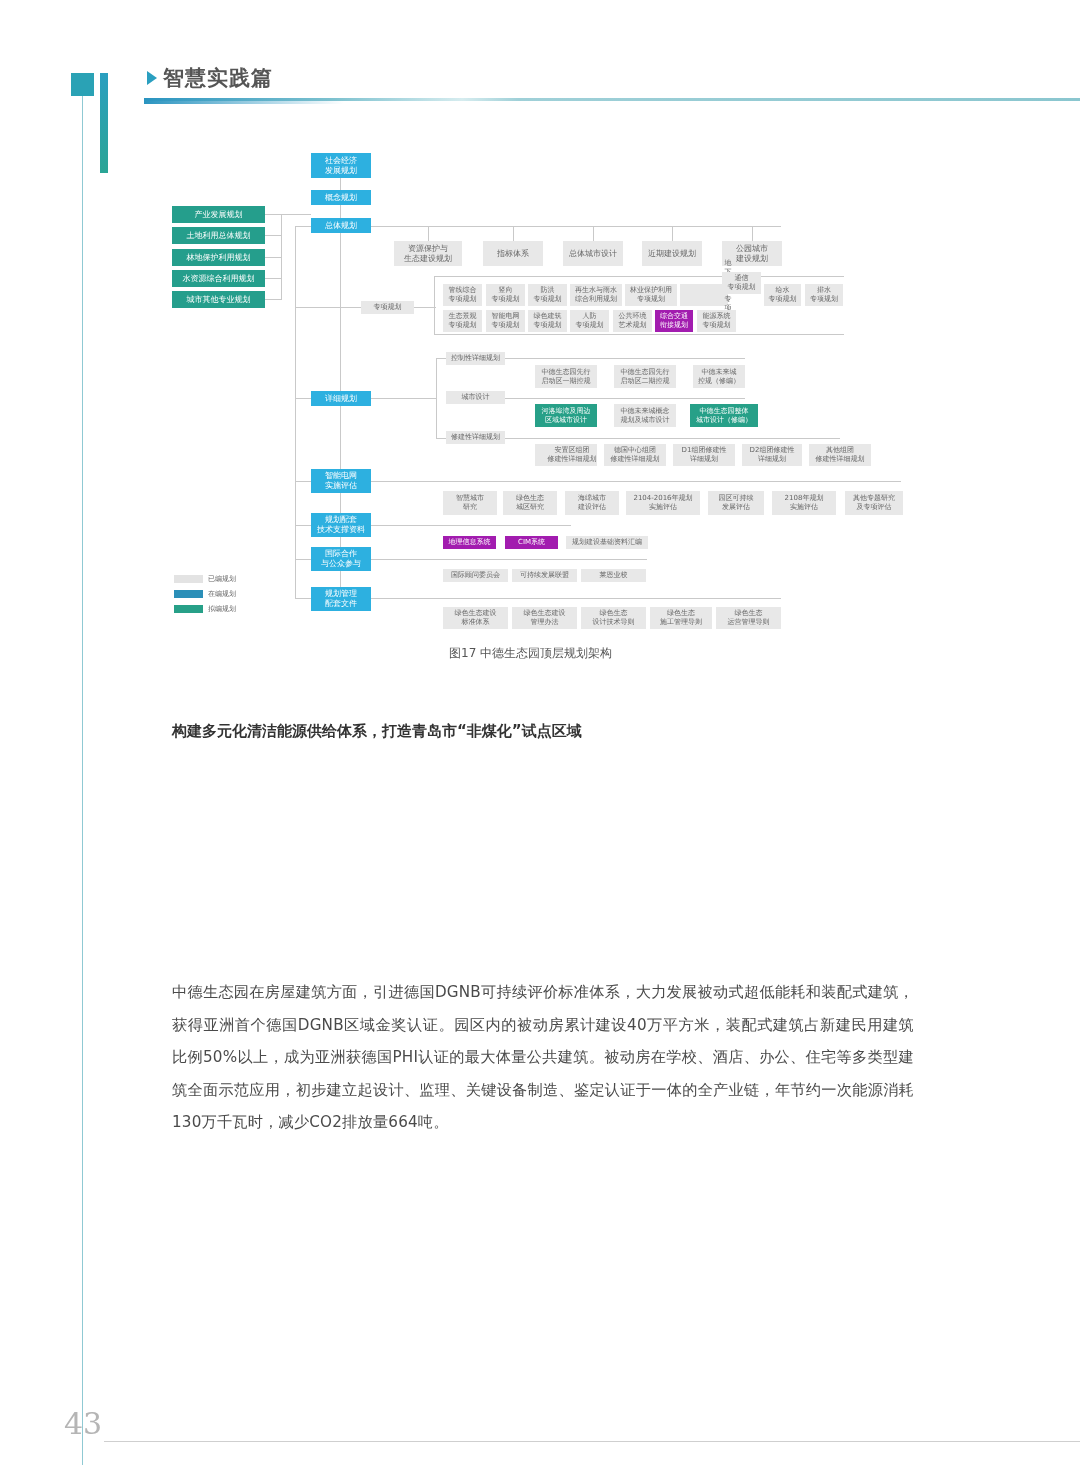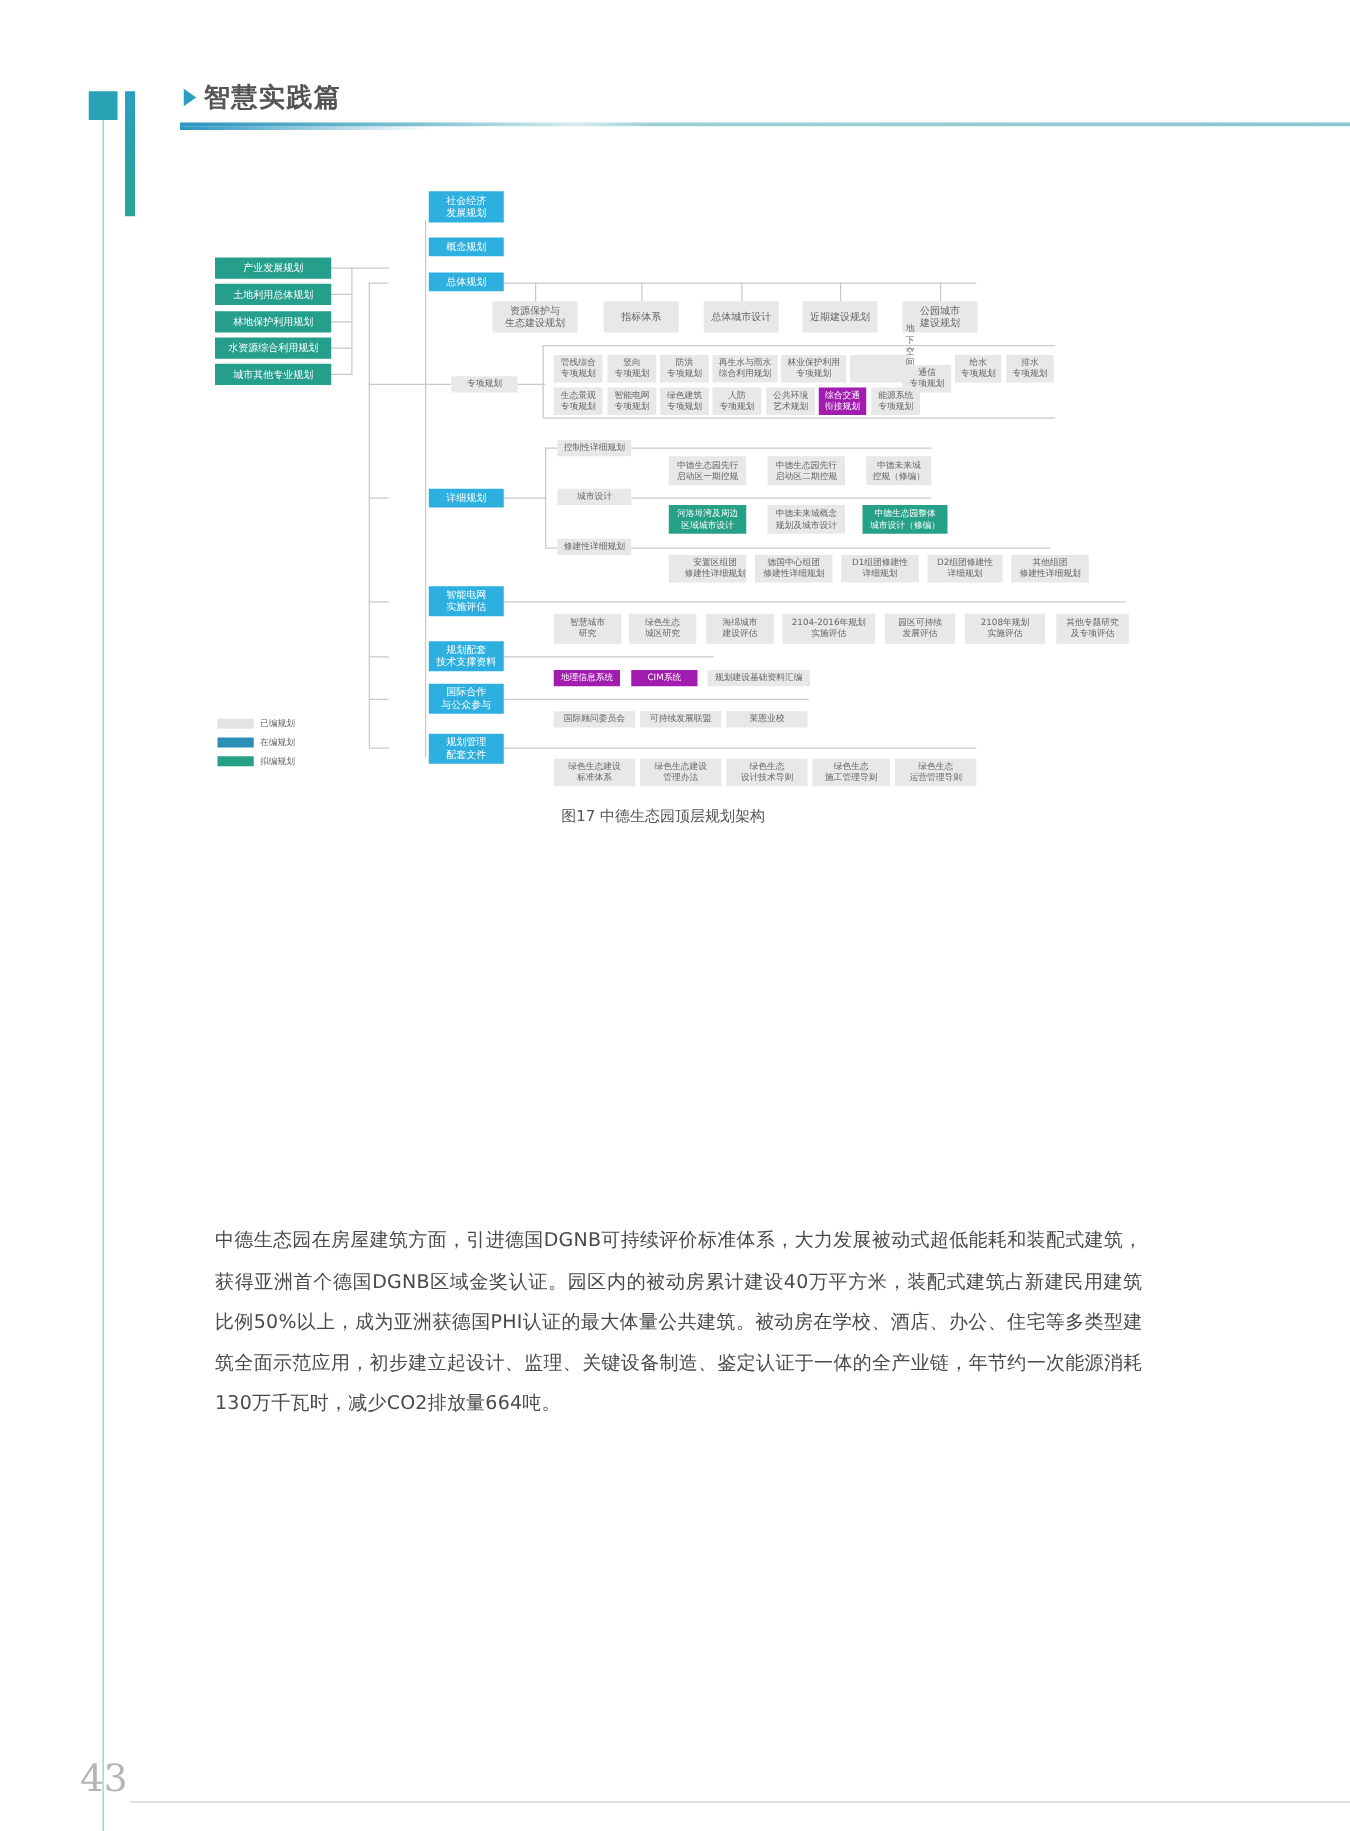--- a/index.html
+++ b/index.html
@@ -15,21 +15,21 @@
   .header-text { font-size: 21px; font-weight: bold; color: #555; letter-spacing: 1px; }
   .header-rule { position: absolute; left: 144px; top: 98px; width: 936px; height: 3px;
     background: linear-gradient(90deg, #2a94c0 0%, #7cc1cf 20%, #d6ecef 34%, #9fd0d8 40%, #8ac6cf 100%); }
   .header-rule2 { position: absolute; left: 144px; top: 101px; width: 200px; height: 3px; background: linear-gradient(90deg, #2a94c0, rgba(255,255,255,0)); }
 
   
   .diagram { position: absolute; left: 0; top: 0; width: 1080px; height: 680px; }
   .ln { position: absolute; background: #c9c9c9; }
   .box { position: absolute; display: flex; align-items: center; justify-content: center; text-align: center;
          font-size: 7px; line-height: 9px; white-space: pre-line; }
-  .b-blue { background: #2db0e0; color: #fff; font-size: 8px; line-height: 10px; margin-left: 32px; }
+  .b-blue { background: #2db0e0; color: #fff; font-size: 8px; line-height: 10px; }
   .b-teal { background: #259e8c; color: #fff; font-size: 8px; }
   .b-gray { background: #e8e8e8; color: #666; }
   .b-dblue { background: #a21caf; color: #fff; }
   .b-green { background: #27a088; color: #fff; }
 
   .legend { position: absolute; left: 174px; top: 571px; }
   .legend-row { display: flex; align-items: center; height: 15px; }
   .legend-sw { width: 29px; height: 8px; margin-right: 5px; }
   .legend-lbl { font-size: 7px; color: #666; }
 
@@ -125,21 +125,21 @@
   <div class="box b-gray" style="left:486px;top:284px;width:39px;height:22px;">竖向
 专项规划</div>
   <div class="box b-gray" style="left:528px;top:284px;width:39px;height:22px;">防洪
 专项规划</div>
   <div class="box b-gray" style="left:570px;top:284px;width:52px;height:22px;">再生水与雨水
 综合利用规划</div>
   <div class="box b-gray" style="left:625px;top:284px;width:52px;height:22px;">林业保护利用
 专项规划</div>
   <div class="box b-gray" style="left:680px;top:284px;width:39px;height:22px;padding-left:48px;">地下空间
 专项规划</div>
-  <div class="box b-gray" style="left:722px;top:292px;width:39px;height:22px;">通信
+  <div class="box b-gray" style="left:722px;top:272px;width:39px;height:22px;">通信
 专项规划</div>
   <div class="box b-gray" style="left:764px;top:284px;width:37px;height:22px;">给水
 专项规划</div>
   <div class="box b-gray" style="left:805px;top:284px;width:38px;height:22px;">排水
 专项规划</div>
 
   <div class="box b-gray" style="left:443px;top:310px;width:39px;height:22px;">生态景观
 专项规划</div>
   <div class="box b-gray" style="left:486px;top:310px;width:39px;height:22px;">智能电网
 专项规划</div>
@@ -237,20 +237,21 @@
     <div class="legend-row">
       <span class="legend-sw" style="background:#27a088;"></span>
       <span class="legend-lbl">拟编规划</span>
     </div>
   </div>
 
   <div class="caption">图17  中德生态园顶层规划架构</div>
 </div>
 
 <div class="section" style="top:715px;">
+  <div class="sec-title">构建多元化清洁能源供给体系，打造青岛市“非煤化”试点区域</div>
 </div>
 
 <div class="section" style="top:976px;">
   <div class="sec-body">中德生态园在房屋建筑方面，引进德国DGNB可持续评价标准体系，大力发展被动式超低能耗和装配式建筑，获得亚洲首个德国DGNB区域金奖认证。园区内的被动房累计建设40万平方米，装配式建筑占新建民用建筑比例50%以上，成为亚洲获德国PHI认证的最大体量公共建筑。被动房在学校、酒店、办公、住宅等多类型建筑全面示范应用，初步建立起设计、监理、关键设备制造、鉴定认证于一体的全产业链，年节约一次能源消耗130万千瓦时，减少CO2排放量664吨。</div>
 </div>
 
 <div class="page-num">43</div>
 <div class="page-rule"></div>
 
 </body></html>

